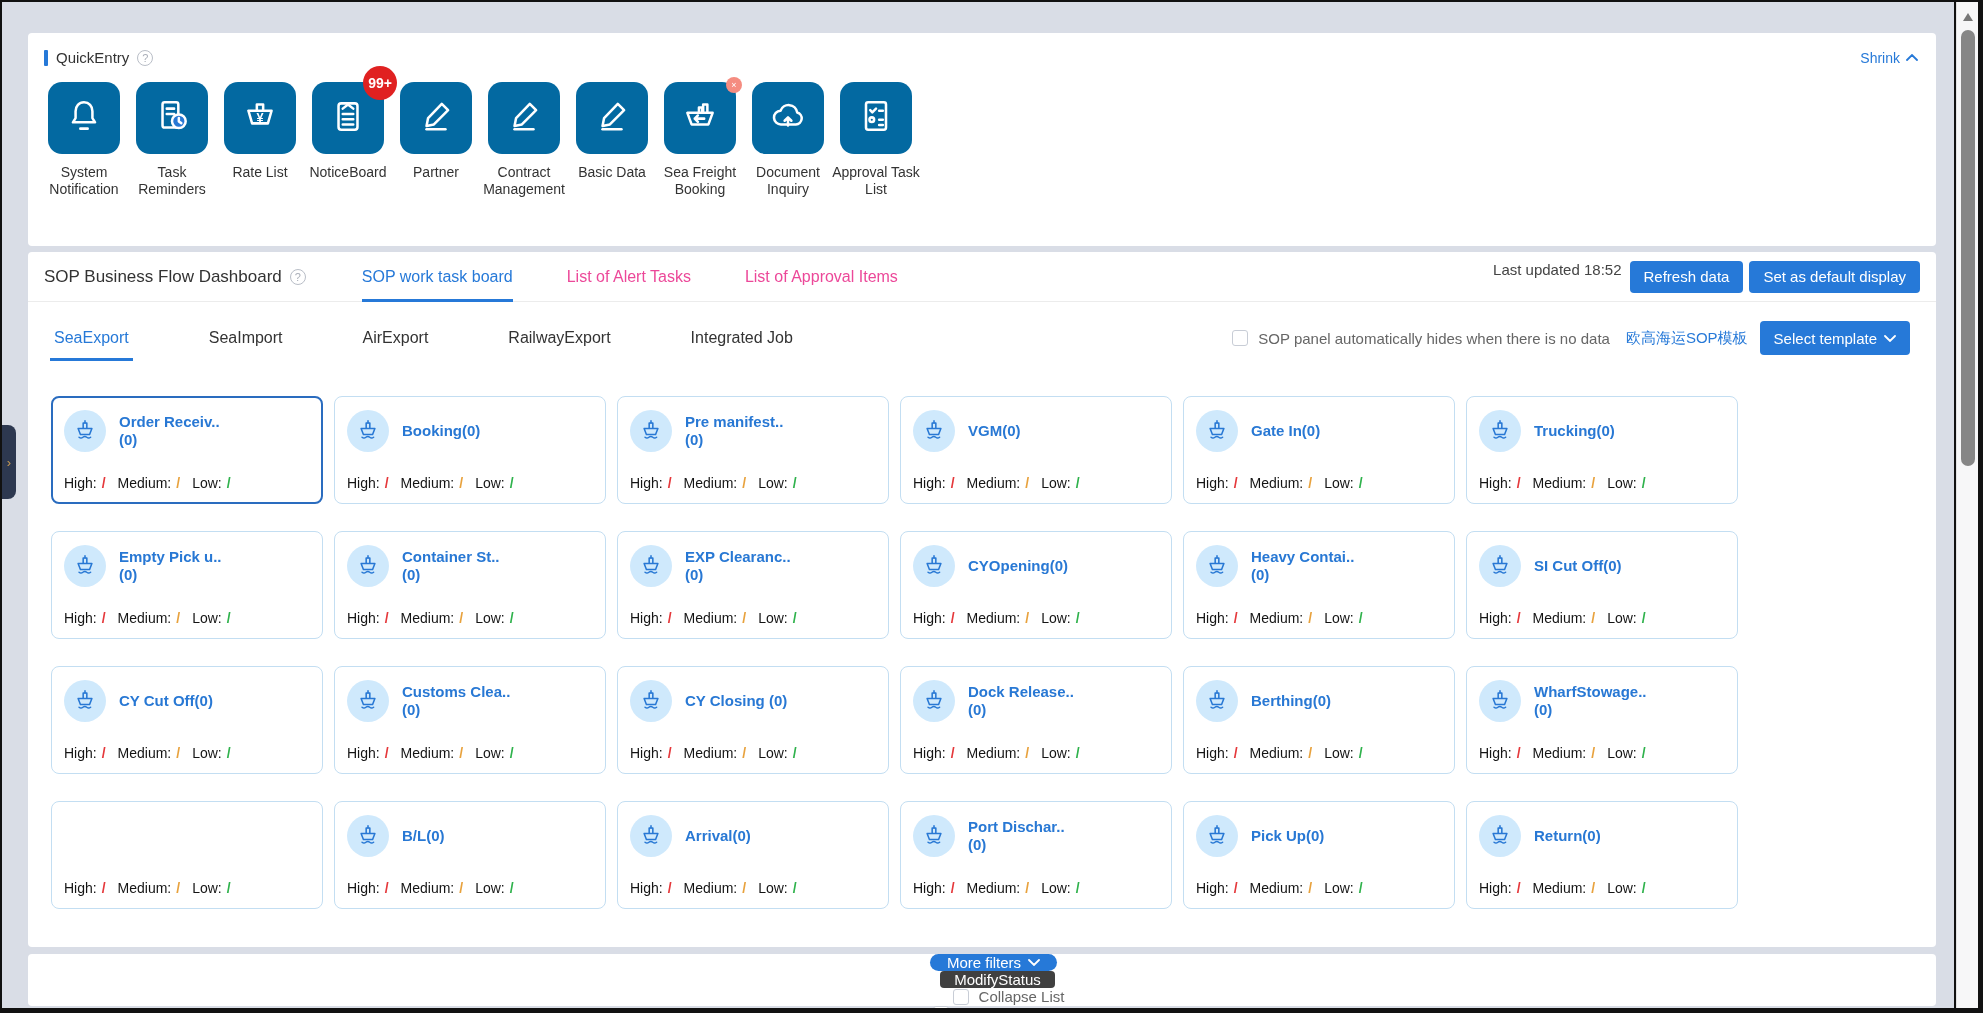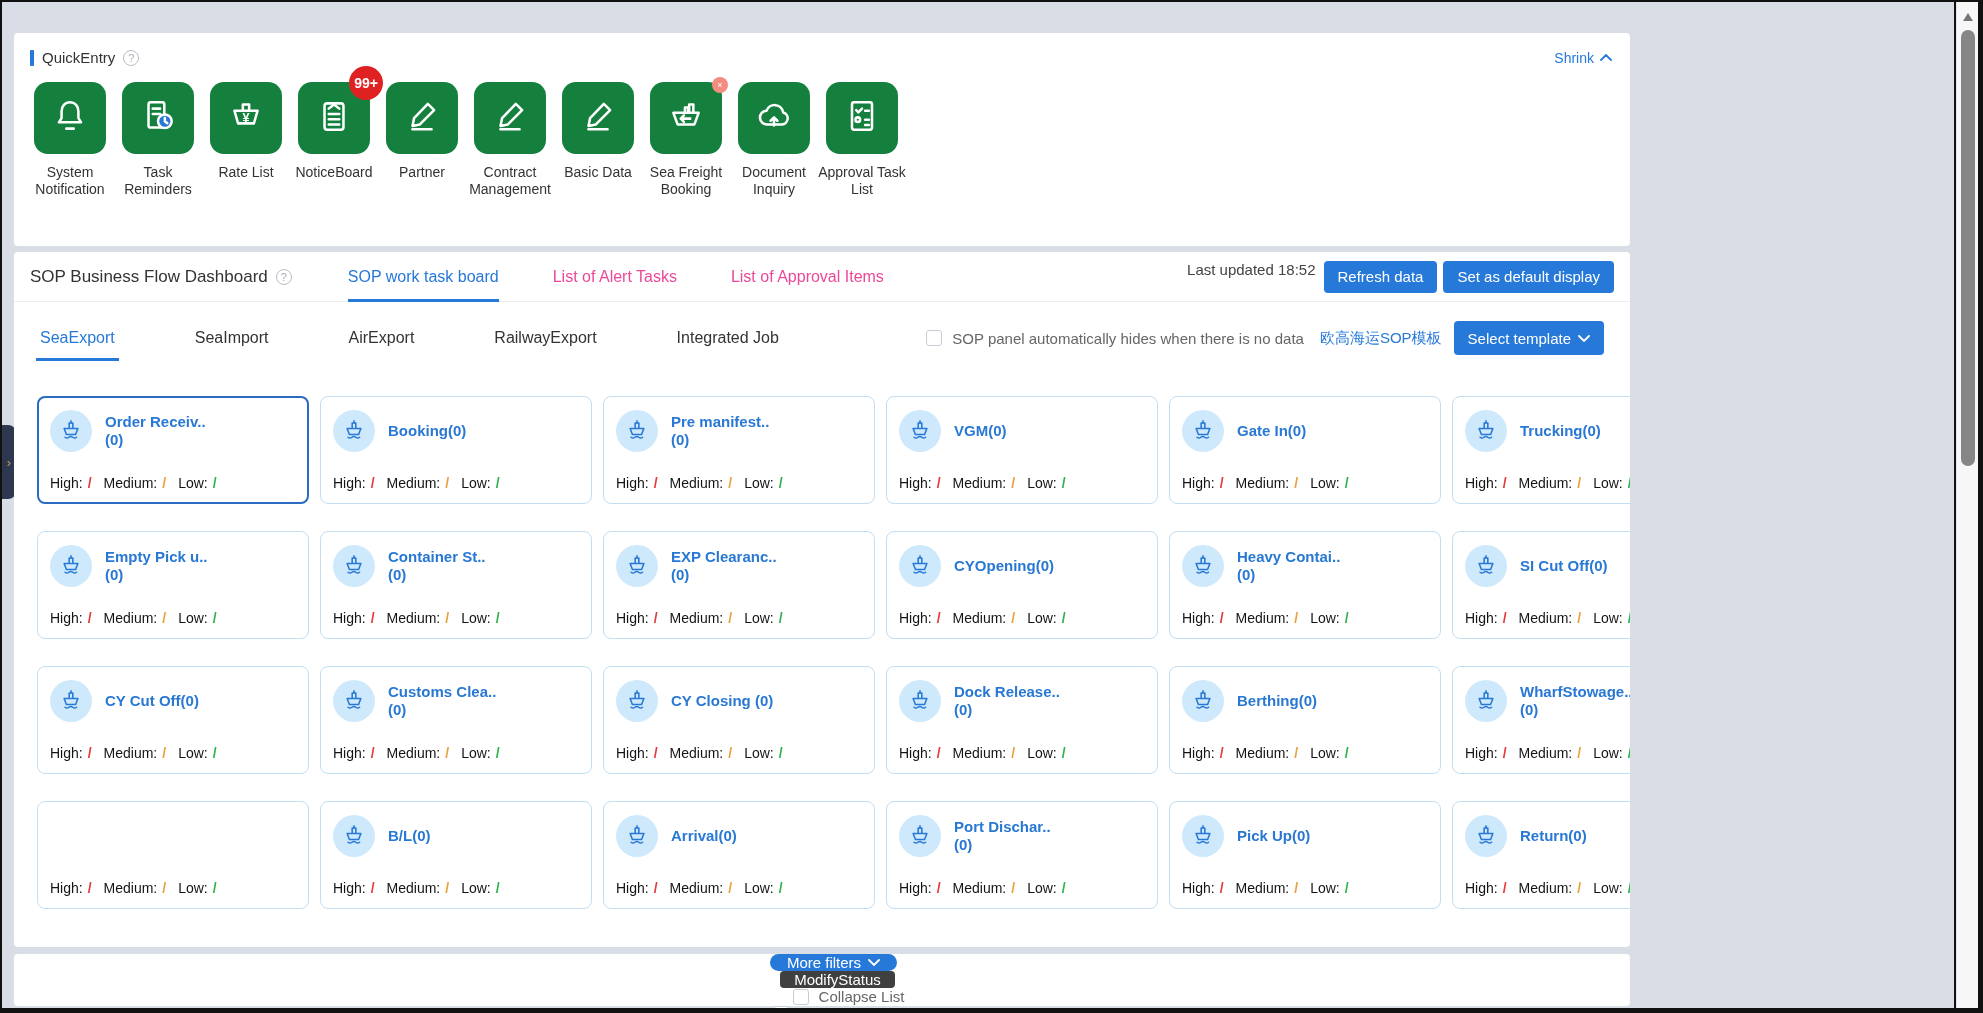--- a/index.html
+++ b/index.html
@@ -3,33 +3,33 @@
 <meta charset="utf-8">
 <style>
   * { margin:0; padding:0; box-sizing:border-box; }
   body { font-family:"Liberation Sans", sans-serif; background:#555; }
   .frame { position:relative; width:1983px; height:1013px; background:#111; }
   .content { position:absolute; left:2px; top:2px; right:29px; bottom:5px; background:#d9dde6; overflow:hidden; }
   .scrollbar { position:absolute; top:2px; bottom:5px; right:5px; width:22px; background:#f7f7f8; border-left:1px solid #e2e2e2; }
   .sb-arrow { width:0; height:0; margin:6px auto 0; border:5px solid transparent; border-bottom:8px solid #777; }
   .sb-thumb { position:absolute; left:4px; top:28px; width:14px; height:436px; background:#868686; border-radius:7px; }
   .left-handle { position:absolute; left:0; top:423px; width:14px; height:74px; background:#2d3850; border-radius:0 8px 8px 0; display:flex; align-items:center; justify-content:center; color:#c89a52; font-size:13px; cursor:pointer; }
-  .page { position:absolute; left:12px; top:31px; width:1616px; }
+  .page { position:absolute; left:26px; top:31px; width:1908px; }
   .panel { background:#fff; border-radius:4px; }
 
   
   .quickentry { height:213px; }
   .qe-header { display:flex; align-items:center; padding:16px 18px 0 16px; }
   .accent-bar { width:4px; height:16px; background:#2679d8; border-radius:1px; margin-right:8px; }
   .qe-title { font-size:15px; color:#333; font-weight:500; }
   .help-circle { width:16px; height:16px; margin-left:8px; border:1px solid #b9bec7; border-radius:50%; color:#a9aeb8; font-size:11px; display:flex; align-items:center; justify-content:center; }
   .shrink { margin-left:auto; color:#2679d8; font-size:14px; display:flex; align-items:center; gap:6px; cursor:pointer; }
   .qe-items { display:flex; padding:16px 0 0 12px; }
   .qe-item { width:88px; text-align:center; cursor:pointer; }
-  .qe-btn { position:relative; width:72px; height:72px; margin:0 auto; background:#15803d; border-radius:14px; display:flex; align-items:center; justify-content:center; }
+  .qe-btn { position:relative; width:72px; height:72px; margin:0 auto; background:#0369a1; border-radius:14px; display:flex; align-items:center; justify-content:center; }
   .qe-badge { position:absolute; top:-16px; right:-13px; min-width:34px; height:34px; padding:0 3px; background:#e02121; border-radius:17px; color:#fff; font-size:14px; font-weight:700; display:flex; align-items:center; justify-content:center; }
   .qe-dot { position:absolute; top:-5px; right:-6px; width:16px; height:16px; background:#f58c80; border-radius:50%; color:#fff; font-size:9px; display:flex; align-items:center; justify-content:center; }
   .qe-label { margin-top:10px; font-size:14px; line-height:17px; color:#333; }
 
   
   .sop { margin-top:6px; height:695px; overflow:hidden; }
   .tab-row { display:flex; align-items:center; height:50px; padding:0 16px; border-bottom:1px solid #ececec; position:relative; }
   .sop-title { font-size:17px; color:#333; display:flex; align-items:center; margin-right:56px; }
   .tab { font-size:16px; color:#ec4899; height:100%; display:flex; align-items:center; margin-right:54px; position:relative; cursor:pointer; }
   .tab.active { color:#2679d8; }

